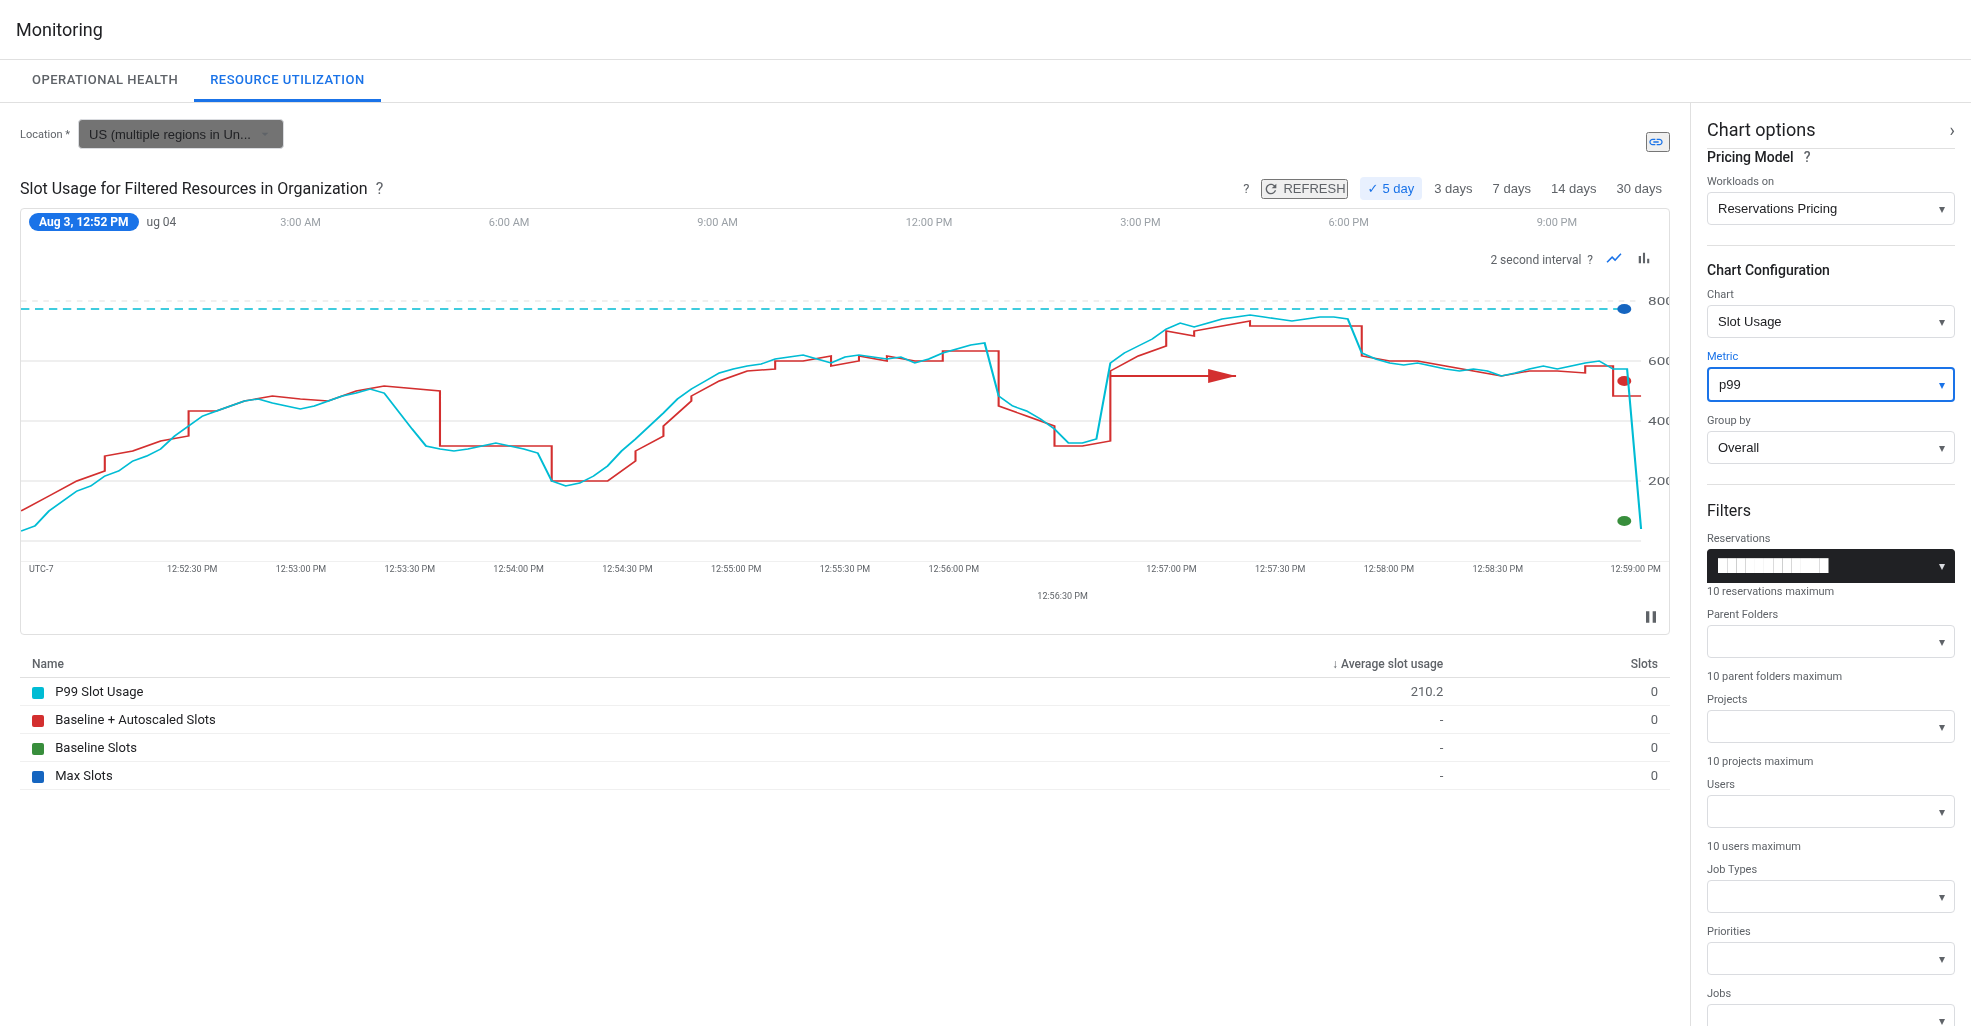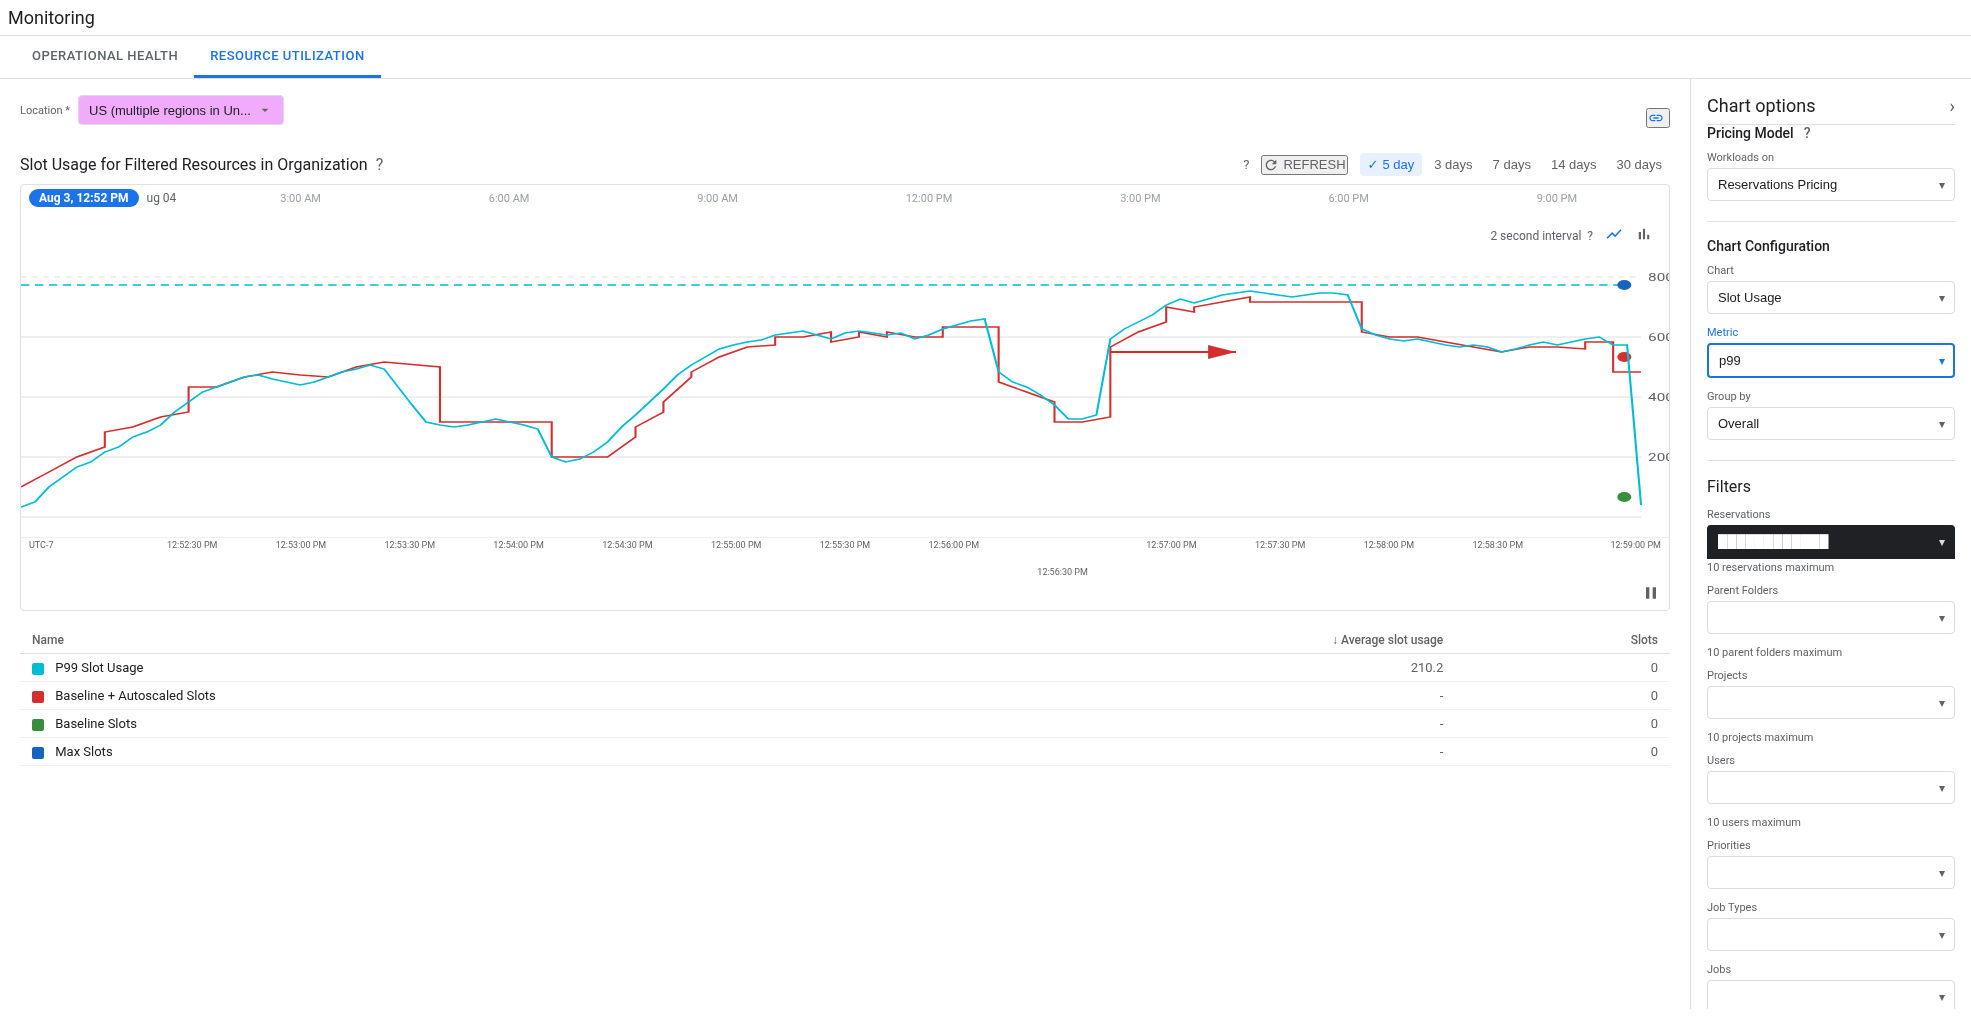--- a/index.html
+++ b/index.html
@@ -1,33 +1,33 @@
 <!DOCTYPE html>
 <html><head>
   <meta charset="utf-8">
   <style>
     * { box-sizing: border-box; margin: 0; padding: 0; }
     body { font-family: 'Google Sans', Roboto, Arial, sans-serif; font-size: 13px; background: #fff; color: #202124; overflow: hidden; }
     
-    .app-header { height: 36px; display: flex; align-items: center; padding: 0 8px; border-bottom: 1px solid #e0e0e0; }
+    .app-header { height: 60px; display: flex; align-items: center; padding: 0 16px; border-bottom: 1px solid #e0e0e0; }
     .app-title { font-size: 18px; color: #202124; font-weight: 400; }
     
     .tabs { display: flex; padding: 0 16px; border-bottom: 1px solid #e0e0e0; }
     .tab { padding: 12px 16px; font-size: 13px; font-weight: 500; cursor: pointer; color: #5f6368; border-bottom: 3px solid transparent; letter-spacing: 0.5px; text-transform: uppercase; }
     .tab.active { color: #1a73e8; border-bottom: 3px solid #1a73e8; }
     
     .main-layout { display: flex; height: calc(1026px - 96px); }
     
     .content-area { flex: 1; padding: 16px 20px; overflow-y: auto; border-right: 1px solid #e0e0e0; }
     
     .sidebar { width: 280px; padding: 16px; overflow-y: auto; background: #fff; }
     
     .location-row { display: flex; align-items: center; margin-bottom: 16px; }
     .location-label { font-size: 11px; color: #5f6368; margin-right: 8px; }
-    .dropdown-btn { display: flex; align-items: center; border: 1px solid #dadce0; border-radius: 4px; padding: 6px 10px; font-size: 13px; cursor: pointer; background: #f0abfc; color: #202124; gap: 6px; }
+    .dropdown-btn { display: flex; align-items: center; border: 1px solid #dadce0; border-radius: 4px; padding: 6px 10px; font-size: 13px; cursor: pointer; background: #737373; color: #202124; gap: 6px; }
     .dropdown-btn svg { fill: #5f6368; }
     
     .chart-header { display: flex; align-items: center; justify-content: space-between; margin-bottom: 8px; }
     .chart-title { font-size: 16px; font-weight: 400; color: #202124; display: flex; align-items: center; gap: 8px; }
     .chart-title-icon { color: #5f6368; font-size: 16px; cursor: pointer; }
     
     .chart-controls { display: flex; align-items: center; gap: 12px; }
     .copy-url-btn { display: flex; align-items: center; gap: 4px; color: #1a73e8; font-size: 13px; cursor: pointer; font-weight: 500; }
     .refresh-btn { display: flex; align-items: center; gap: 4px; color: #5f6368; font-size: 13px; cursor: pointer; font-weight: 500; }
     
@@ -424,38 +424,38 @@
         <div class="filter-item-label">Users</div>
         <div class="select-wrapper">
           <select class="select-field">
             <option></option>
           </select>
         </div>
         <div class="filter-hint">10 users maximum</div>
       </div>
 
       <div class="filter-item">
+        <div class="filter-item-label">Job Types</div>
+        <div class="select-wrapper">
+          <select class="select-field">
+            <option></option>
+          </select>
+        </div>
+      </div>
+
+      <div class="filter-item">
         <div class="filter-item-label">Priorities</div>
         <div class="select-wrapper">
           <select class="select-field">
             <option></option>
           </select>
         </div>
       </div>
 
       <div class="filter-item">
-        <div class="filter-item-label">Job Types</div>
-        <div class="select-wrapper">
-          <select class="select-field">
-            <option></option>
-          </select>
-        </div>
-      </div>
-
-      <div class="filter-item">
         <div class="filter-item-label">Jobs</div>
         <div class="select-wrapper">
           <select class="select-field">
             <option></option>
           </select>
         </div>
       </div>
 
     </div>
   </div>

